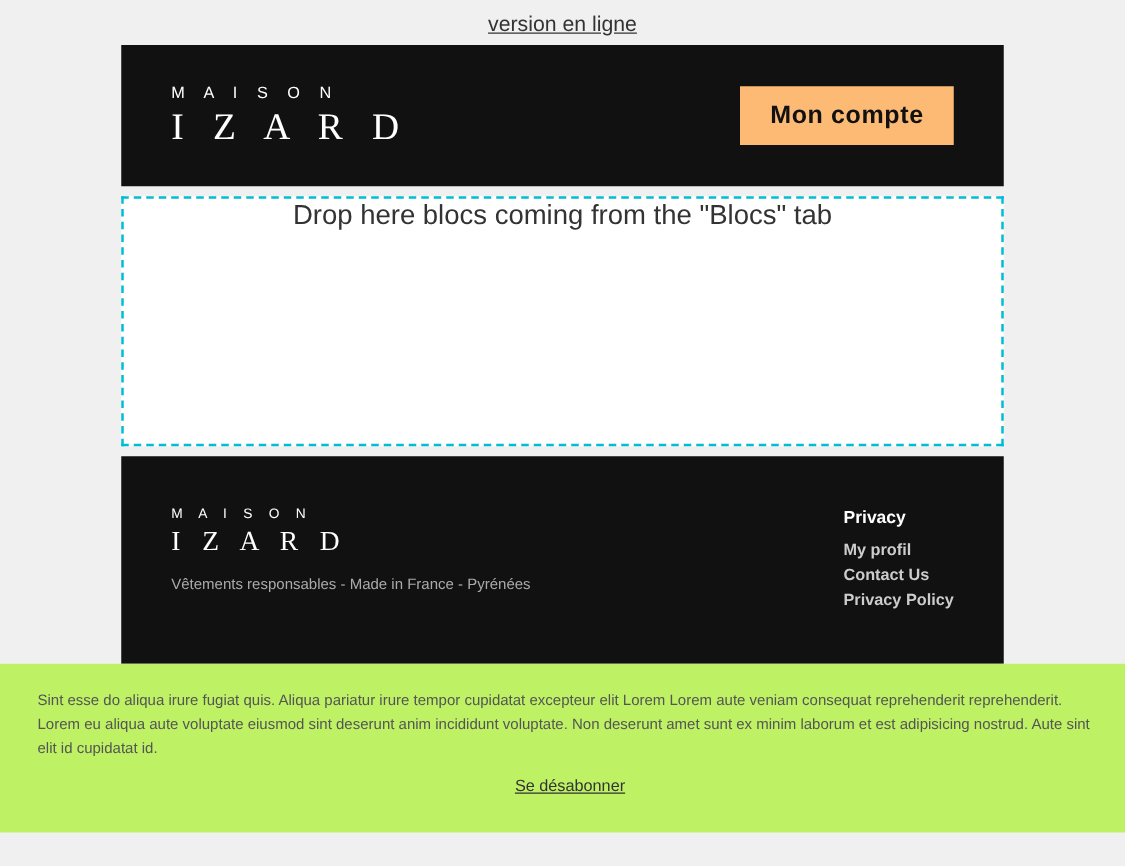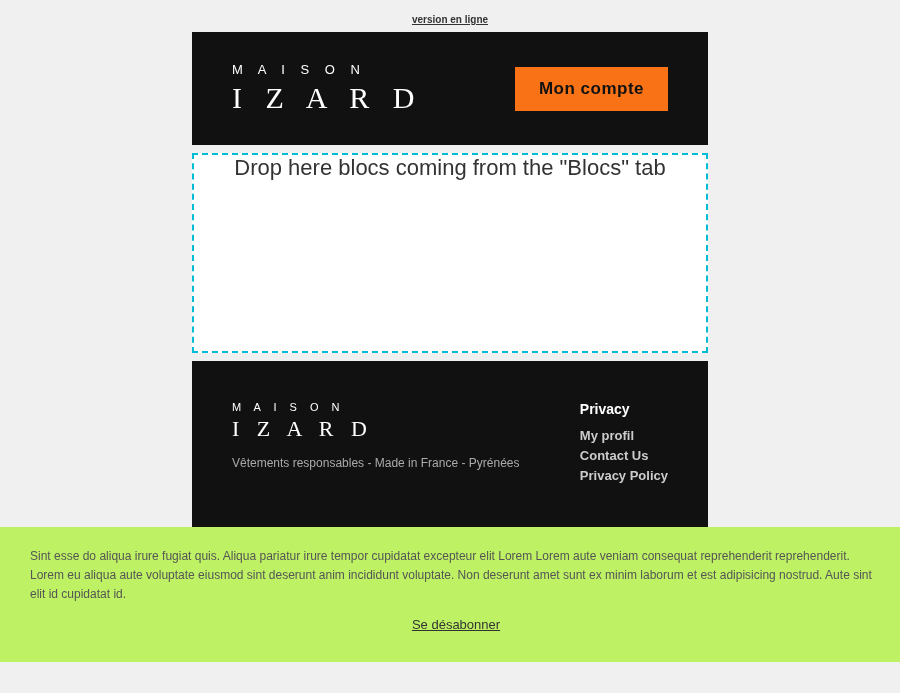--- a/index.html
+++ b/index.html
@@ -18,27 +18,26 @@
     }
 
     .top-link-bar {
       text-align: center;
       padding: 10px 0 6px 0;
       background: #f0f0f0;
     }
 
     .top-link-bar a {
       color: #333;
-      font-size: 10px;
+      font-size: 17px;
       text-decoration: underline;
-      font-weight: bold;
     }
 
     .email-wrapper {
-      width: 516px;
+      width: 706px;
       margin: 0 auto;
       background: #f0f0f0;
     }
 
     
     .header {
       background-color: #111111;
       padding: 30px 40px;
       display: flex;
       align-items: center;
@@ -60,25 +59,25 @@
 
     .logo-izard {
       font-size: 30px;
       letter-spacing: 8px;
       font-weight: 400;
       font-family: Georgia, serif;
       text-transform: uppercase;
     }
 
     .mon-compte-btn {
-      background: #f97316;
+      background: #fdba74;
       color: #111111;
       border: none;
       padding: 12px 24px;
-      font-size: 17px;
+      font-size: 20px;
       font-weight: 600;
       cursor: pointer;
       letter-spacing: 0.5px;
     }
 
     
     .drop-zone {
       border: 2px dashed #00bcd4;
       margin: 8px 0;
       min-height: 200px;

